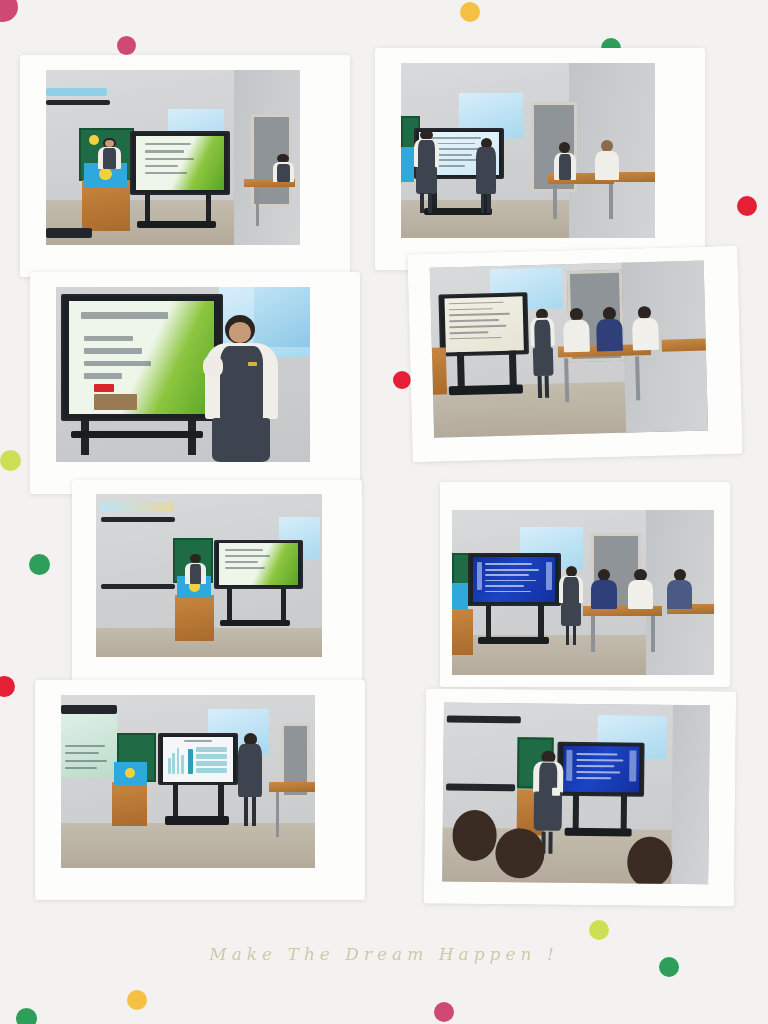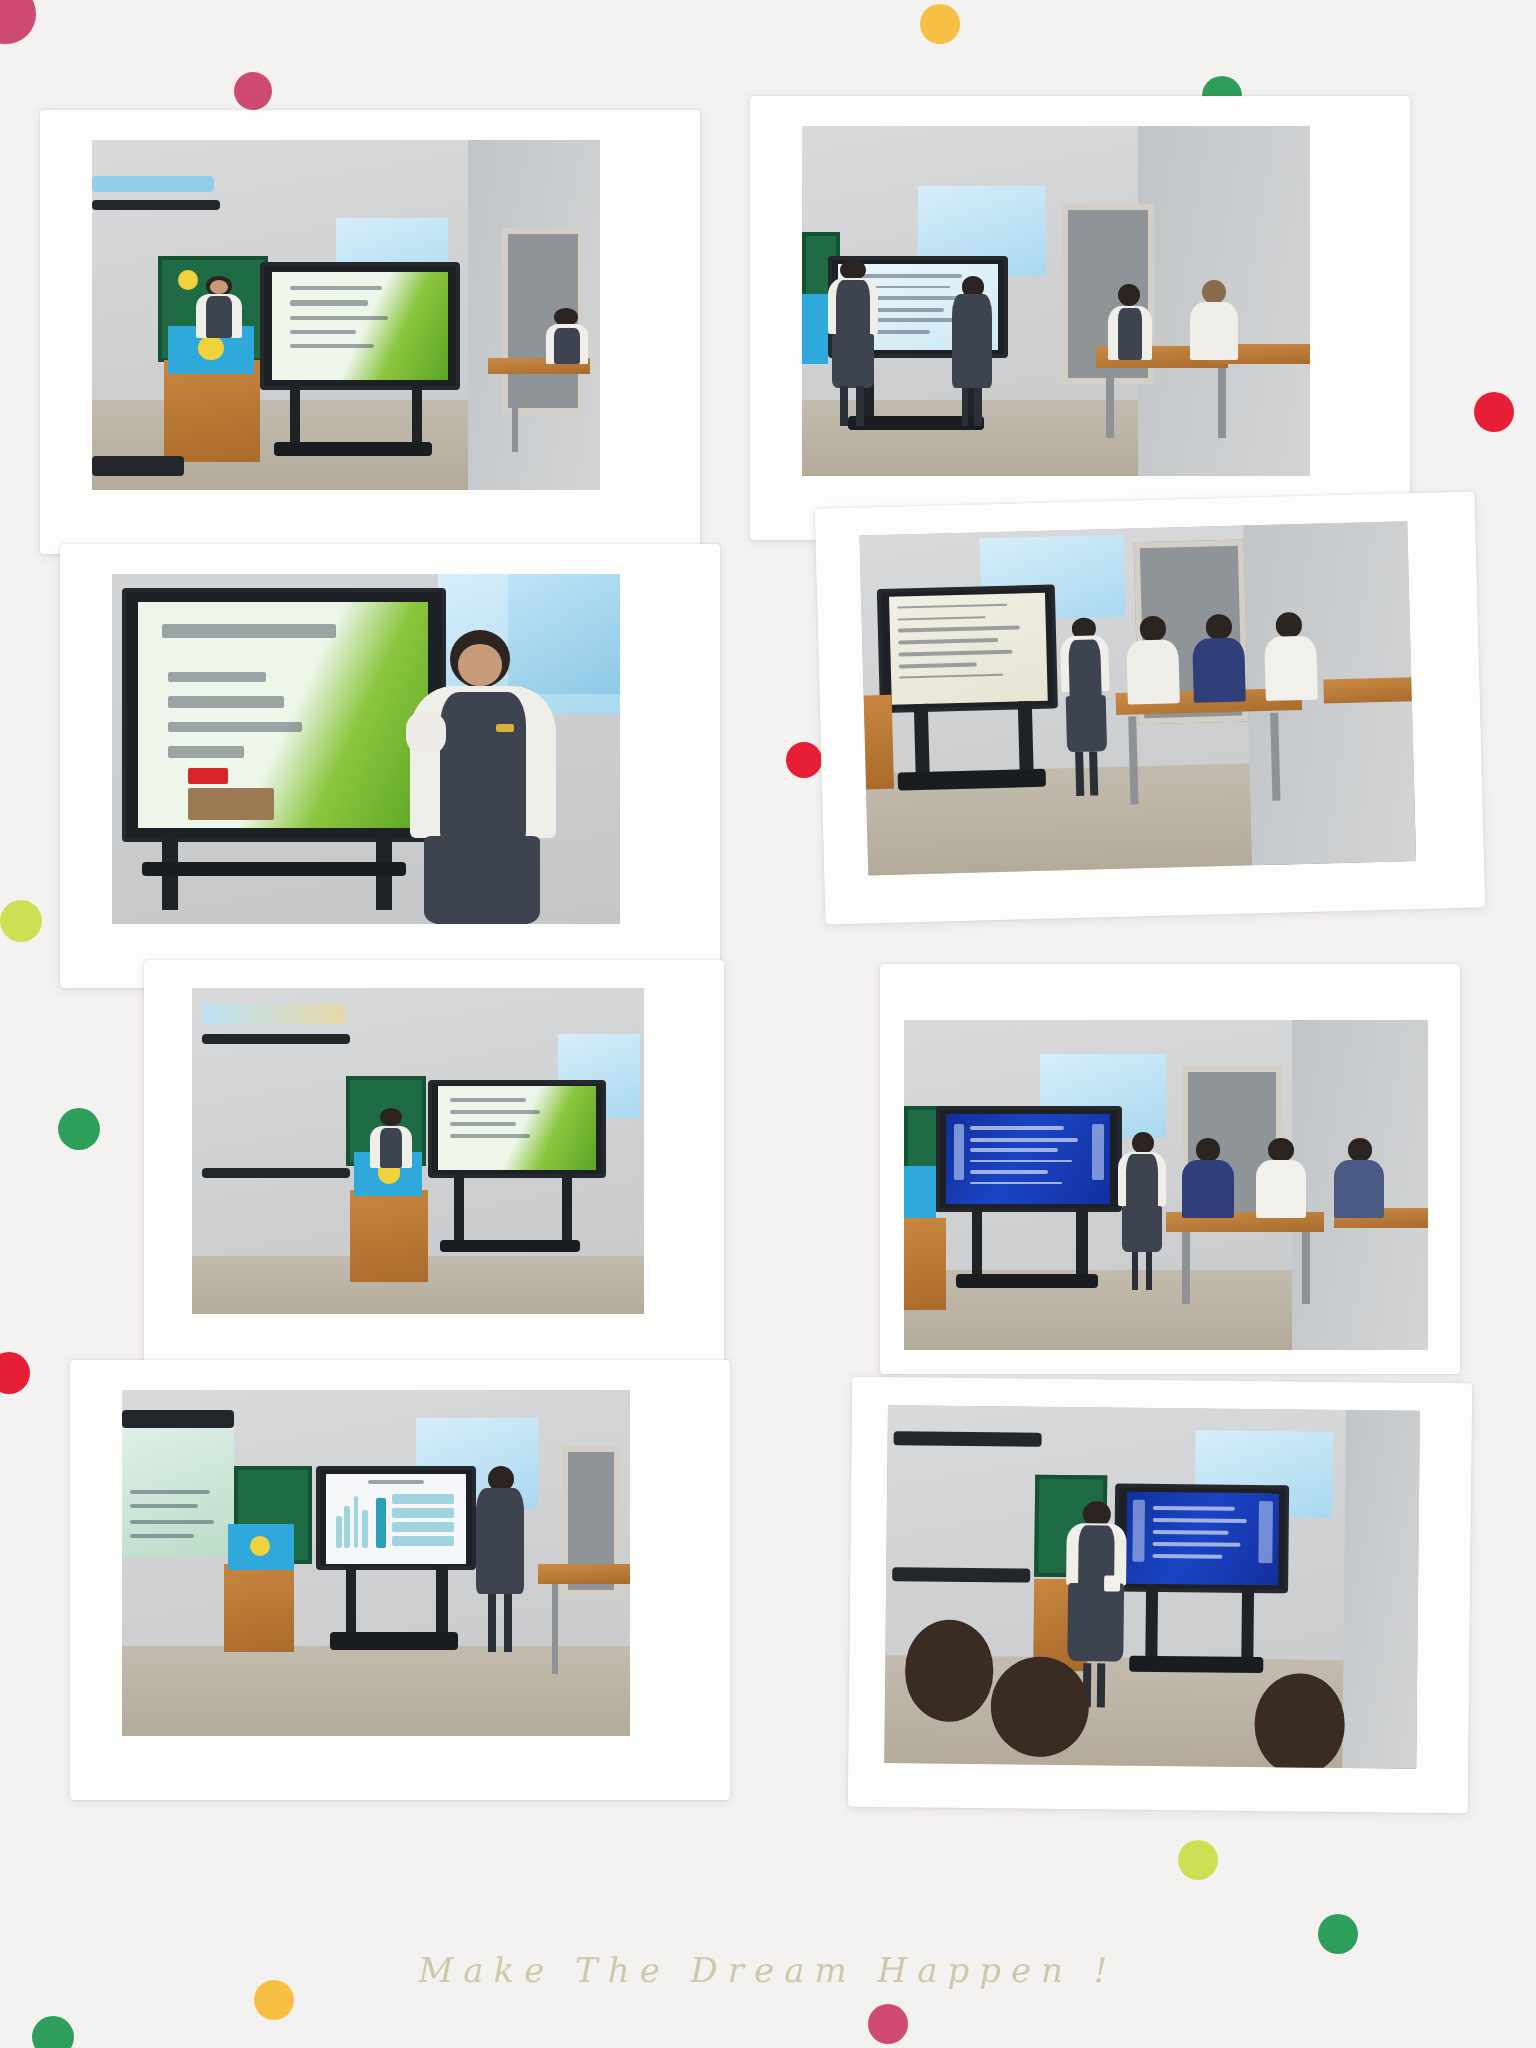--- a/index.html
+++ b/index.html
@@ -462,15 +462,15 @@
               <div class="p-head" style="left: 8%; top: 0px; width: 84%; height: 70%; background: rgb(58, 44, 34);"></div>
             </div>
             <div class="person" style="left: 68%; top: 74%; width: 20%; height: 40%;">
               <div class="p-head" style="left: 8%; top: 0px; width: 84%; height: 70%; background: rgb(58, 44, 34);"></div>
             </div>
           </div>
         </div>
       </div>
     </div>
 
-  <div id="caption" style="top: 976px; color: rgb(207, 200, 168);">Make The Dream Happen !</div>
+  <div id="caption" style="top: 944px; color: rgb(207, 200, 168);">Make The Dream Happen !</div>
 
 </div>
 
 </body></html>

